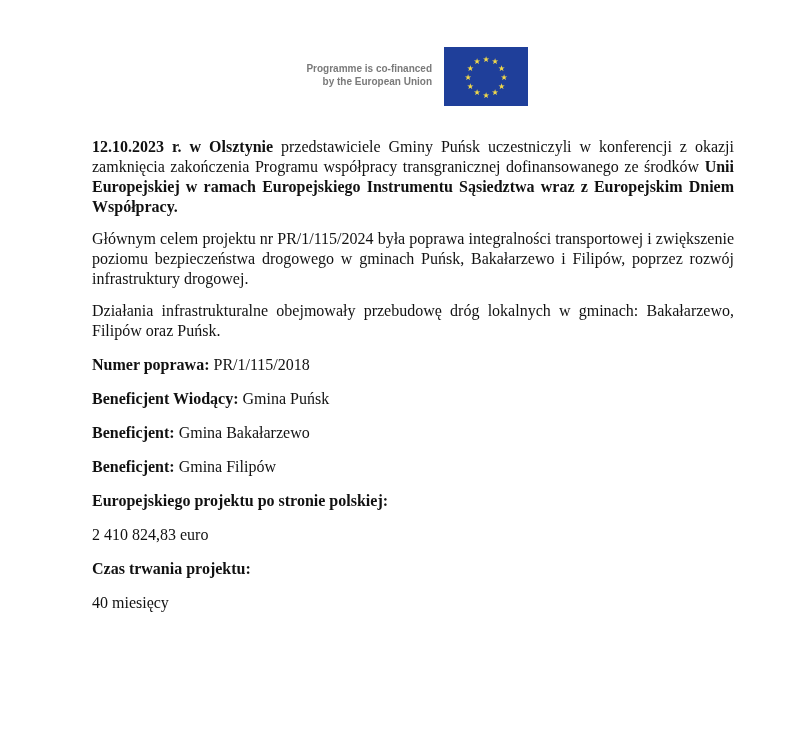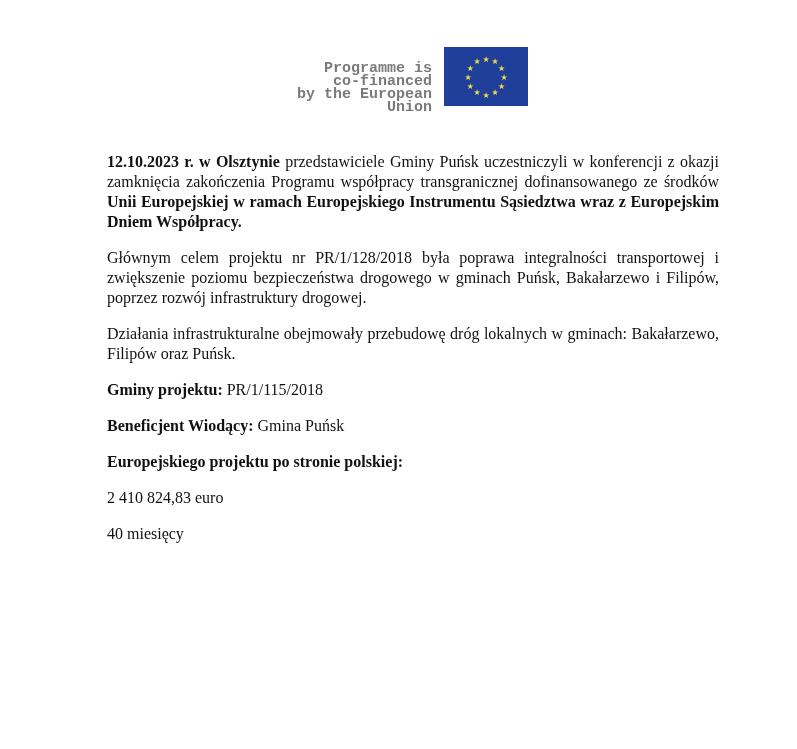--- a/index.html
+++ b/index.html
@@ -1,24 +1,24 @@
 <!DOCTYPE html>
 <html><head>
 <meta charset="utf-8">
 <style>
   html, body { margin:0; padding:0; background:#ffffff; }
   body { width:797px; height:749px; position:relative; overflow:hidden; }
   .logo { position:absolute; left:0; top:0; width:797px; height:120px; }
   .logo-text { position:absolute; left:296px; top:62px; width:136px; text-align:right;
-    font-family:Liberation Mono, monospace; font-size:15px; line-height:13px; font-weight:bold; color:#7a7a7a; }
+    font-family:Liberation Sans, sans-serif; font-size:10px; line-height:13px; font-weight:bold; color:#7a7a7a; }
   .flag { position:absolute; left:444px; top:47px; width:84px; height:59px; background:#1f3f9a; }
   .flag svg { display:block; }
   .doc { position:absolute; left:91px; top:136px; width:644px;
     font-family:"Liberation Serif", serif; font-size:16px; line-height:20px; color:#111; }
-  .doc p { margin:16px; text-align:justify; }
+  .doc p { margin:1px; text-align:justify; }
   .gap { margin-top:12px !important; }
   .kv { margin-top:14px !important; }
   b { font-weight:bold; }
 </style>
 </head>
 <body>
 
 <div class="logo">
   <div class="logo-text">
     <div>Programme is co-financed</div>
@@ -40,22 +40,25 @@
         <text x="32.99999999999999" y="16.91154273188011" text-anchor="middle" font-size="8" fill="#f2d94a">★</text>
       </svg>
   </div>
 </div>
 
 <div class="doc">
   <p>
     <b>12.10.2023 r. w Olsztynie</b><span> przedstawiciele Gminy Puńsk uczestniczyli w konferencji z okazji zamknięcia zakończenia Programu współpracy transgranicznej dofinansowanego ze środków </span><b class="">Unii Europejskiej w ramach Europejskiego Instrumentu Sąsiedztwa wraz z</b>
     <b>Europejskim Dniem Współpracy.</b>
   </p>
-  <p class="gap">Głównym celem projektu nr PR/1/128/2018 była poprawa integralności transportowej i zwiększenie poziomu bezpieczeństwa drogowego w gminach Puńsk, Bakałarzewo i Filipów, poprzez rozwój infrastruktury drogowej.</p>
+  <p class="gap">Głównym celem projektu nr PR/1/115/2024 była poprawa integralności transportowej i zwiększenie poziomu bezpieczeństwa drogowego w gminach Puńsk, Bakałarzewo i Filipów, poprzez rozwój infrastruktury drogowej.</p>
   <p class="gap">Działania infrastrukturalne obejmowały przebudowę dróg lokalnych w gminach: Bakałarzewo, Filipów oraz Puńsk.</p>
 
-  <p class="kv"><b>Gminy projektu:</b><span> PR/1/115/2018</span></p>
+  <p class="kv"><b>Numer poprawa:</b><span> PR/1/115/2018</span></p>
   <p class="kv"><b>Beneficjent Wiodący:</b><span> Gmina Puńsk</span></p>
+  <p class="kv"><b>Beneficjent:</b><span> Gmina Bakałarzewo</span></p>
+  <p class="kv"><b>Beneficjent:</b><span> Gmina Filipów</span></p>
 
   <p class="kv"><b>Europejskiego projektu po stronie polskiej:</b></p>
   <p class="kv">2 410 824,83 euro</p>
+  <p class="kv"><b>Czas trwania projektu:</b></p>
   <p class="kv">40 miesięcy</p>
 </div>
 
 </body></html>

